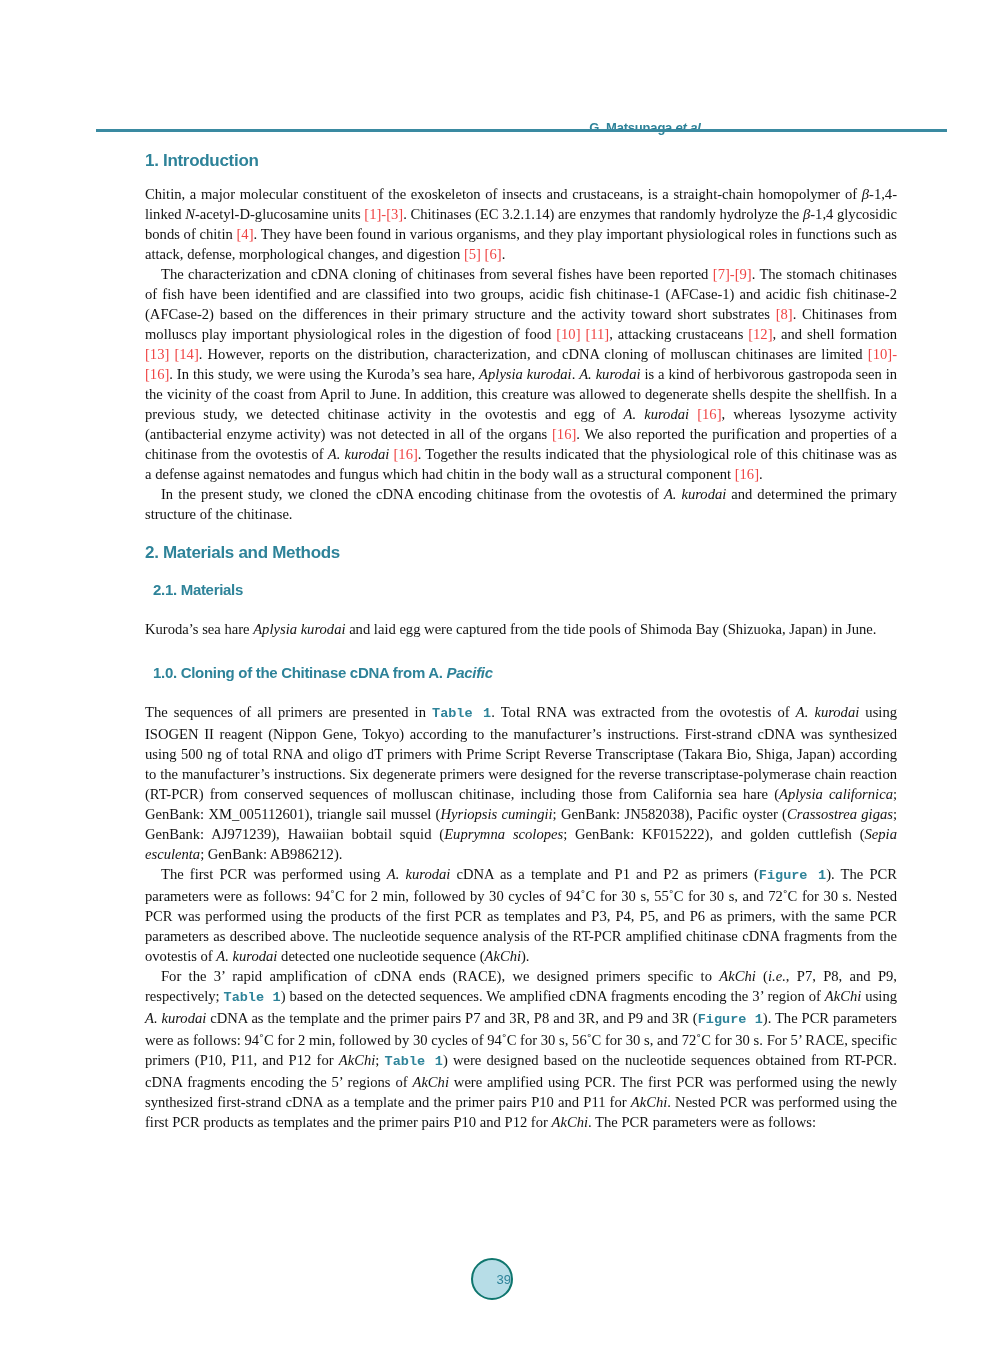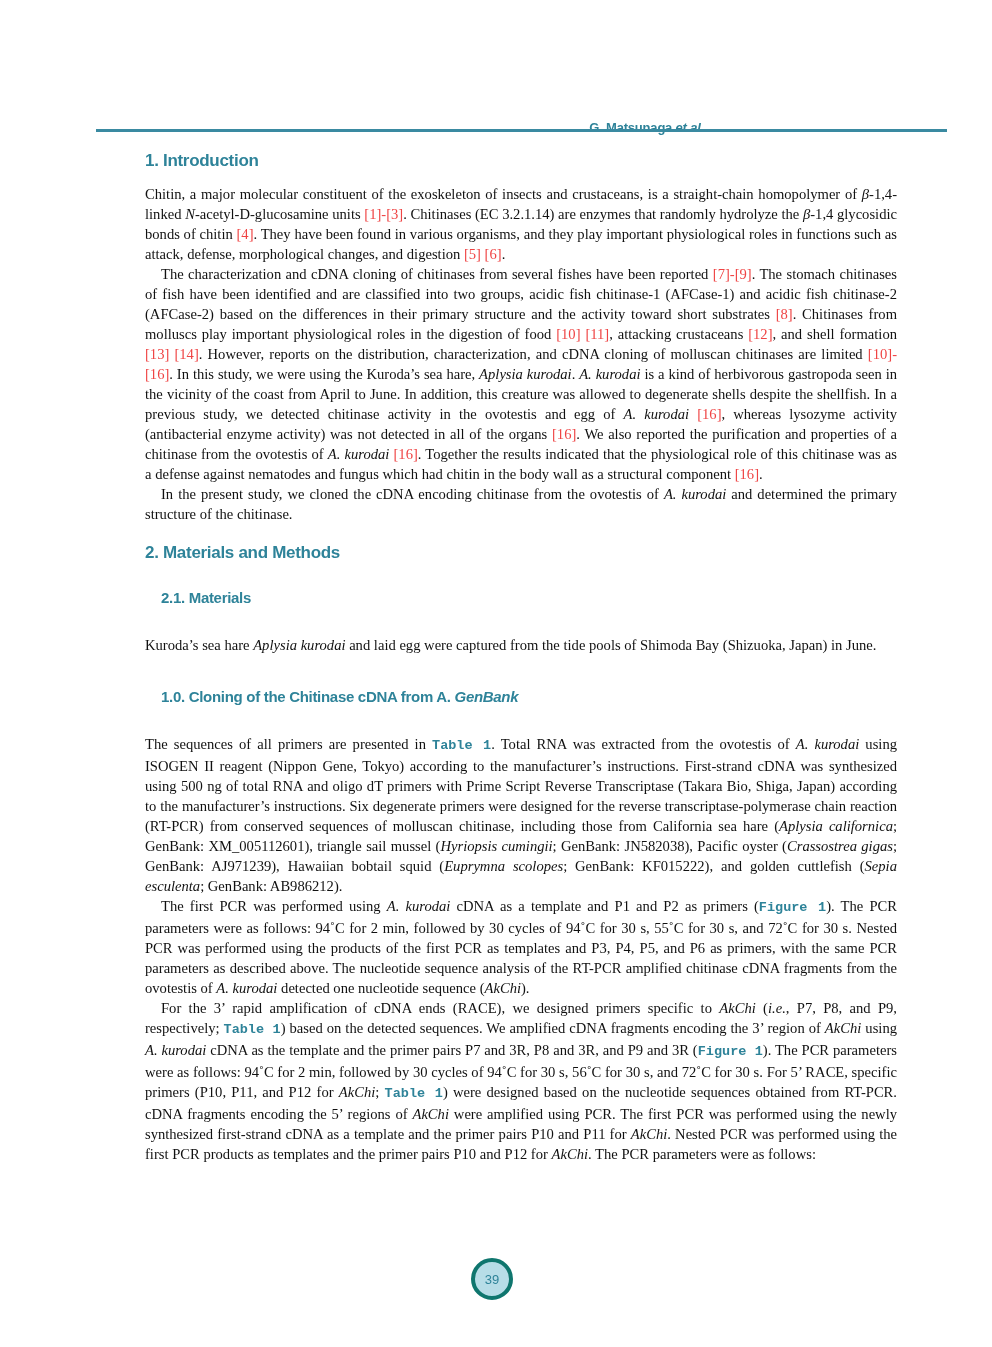--- a/index.html
+++ b/index.html
@@ -19,32 +19,32 @@
     position: absolute; left: 145px; top: 141px; width: 752px;
     font-family: "Liberation Serif", serif; font-size: 14.6px; line-height: 20px;
     color: #111111; text-align: justify;
   }
   .h1 {
     font-family: "Liberation Sans", sans-serif; font-weight: bold; font-size: 17px;
     color: #2e8399; margin: 0; line-height: 22px; letter-spacing: -0.3px;
   }
   .h2 {
     font-family: "Liberation Sans", sans-serif; font-weight: bold; font-size: 15px;
-    color: #2e8399; margin: 16px; line-height: 20px; letter-spacing: -0.3px;
+    color: #2e8399; margin: 8px; line-height: 20px; letter-spacing: -0.3px;
   }
   .h2 i { font-style: italic; }
   p { margin: 0; }
   p.indent { text-indent: 16px; }
   .ref { color: #ef4444; }
   .xref { color: #2e8399; font-weight: bold; font-family: Liberation Mono, monospace; font-size: 13.5px; }
   .sp-h1-top { height: 9px; }
   .page-number {
     position: absolute; left: 471px; top: 1258px; width: 42px; height: 42px;
-    border-radius: 50%; background: #b7dde7; border: 4px solid #0f766e;
-    box-sizing: border-box; display: flex; align-items: center; justify-content: center;
+    border-radius: 50%; background: #b7dde7; border: 2px solid #0f766e;
+    box-sizing: border-box; display: flex; align-items: center; justify-content: flex-end;
     font-family: "Liberation Sans", sans-serif; font-size: 13px; color: #2e8399;
   }
 </style>
 </head>
 <body>
 
 <div class="page">
 
   <div class="running-head">
     <span>G. Matsunaga </span><i>et al.</i>
@@ -73,21 +73,21 @@
     <div style="height:8px"></div>
     <h2 class="h2">2.1. Materials</h2>
     <div style="height:11px"></div>
 
     <p>
       <span>Kuroda’s sea hare </span><i>Aplysia kurodai</i><span> and laid egg were captured from the tide pools of Shimoda Bay (Shizuoka, Japan) in June.</span>
     </p>
 
     <div style="height:16px"></div>
     <h2 class="h2">
-      <span>1.0. Cloning of the Chitinase cDNA from A. </span><i>GenBank</i>
+      <span>1.0. Cloning of the Chitinase cDNA from A. </span><i>Pacific</i>
     </h2>
     <div style="height:11px"></div>
 
     <p>
       <span>The sequences of all primers are presented in </span><a class="xref">Table 1</a><span>. Total RNA was extracted from the ovotestis of </span><i>A. kurodai</i><span> using ISOGEN II reagent (Nippon Gene, Tokyo) according to the manufacturer’s instructions. First-strand cDNA was synthesized using 500 ng of total RNA and oligo dT primers with Prime Script Reverse Transcriptase (Takara Bio, Shiga, Japan) according to the manufacturer’s instructions. Six degenerate primers were designed for the reverse transcriptase-polymerase chain reaction (RT-PCR) from conserved sequences of molluscan chitinase, including those from California sea hare (</span><i>Aplysia californica</i><span>; GenBank: XM_005112601), triangle sail mussel (</span><i>Hyriopsis cumingii</i><span>; GenBank: JN582038), Pacific oyster (</span><i>Crassostrea gigas</i><span>; GenBank: AJ971239), Hawaiian bobtail squid (</span><i>Euprymna scolopes</i><span>; GenBank: KF015222), and golden cuttlefish (</span><i>Sepia esculenta</i><span>; GenBank: AB986212).</span>
     </p>
 
     <p class="indent">
       <span>The first PCR was performed using </span><i>A. kurodai</i><span> cDNA as a template and P1 and P2 as primers (</span><a class="xref">Figure 1</a><span>). The PCR parameters were as follows: 94˚C for 2 min, followed by 30 cycles of 94˚C for 30 s, 55˚C for 30 s, and 72˚C for 30 s. Nested PCR was performed using the products of the first PCR as templates and P3, P4, P5, and P6 as primers, with the same PCR parameters as described above. The nucleotide sequence analysis of the RT-PCR amplified chitinase cDNA fragments from the ovotestis of </span><i>A. kurodai</i><span> detected one nucleotide sequence (</span><i>AkChi</i><span>).</span>
     </p>

